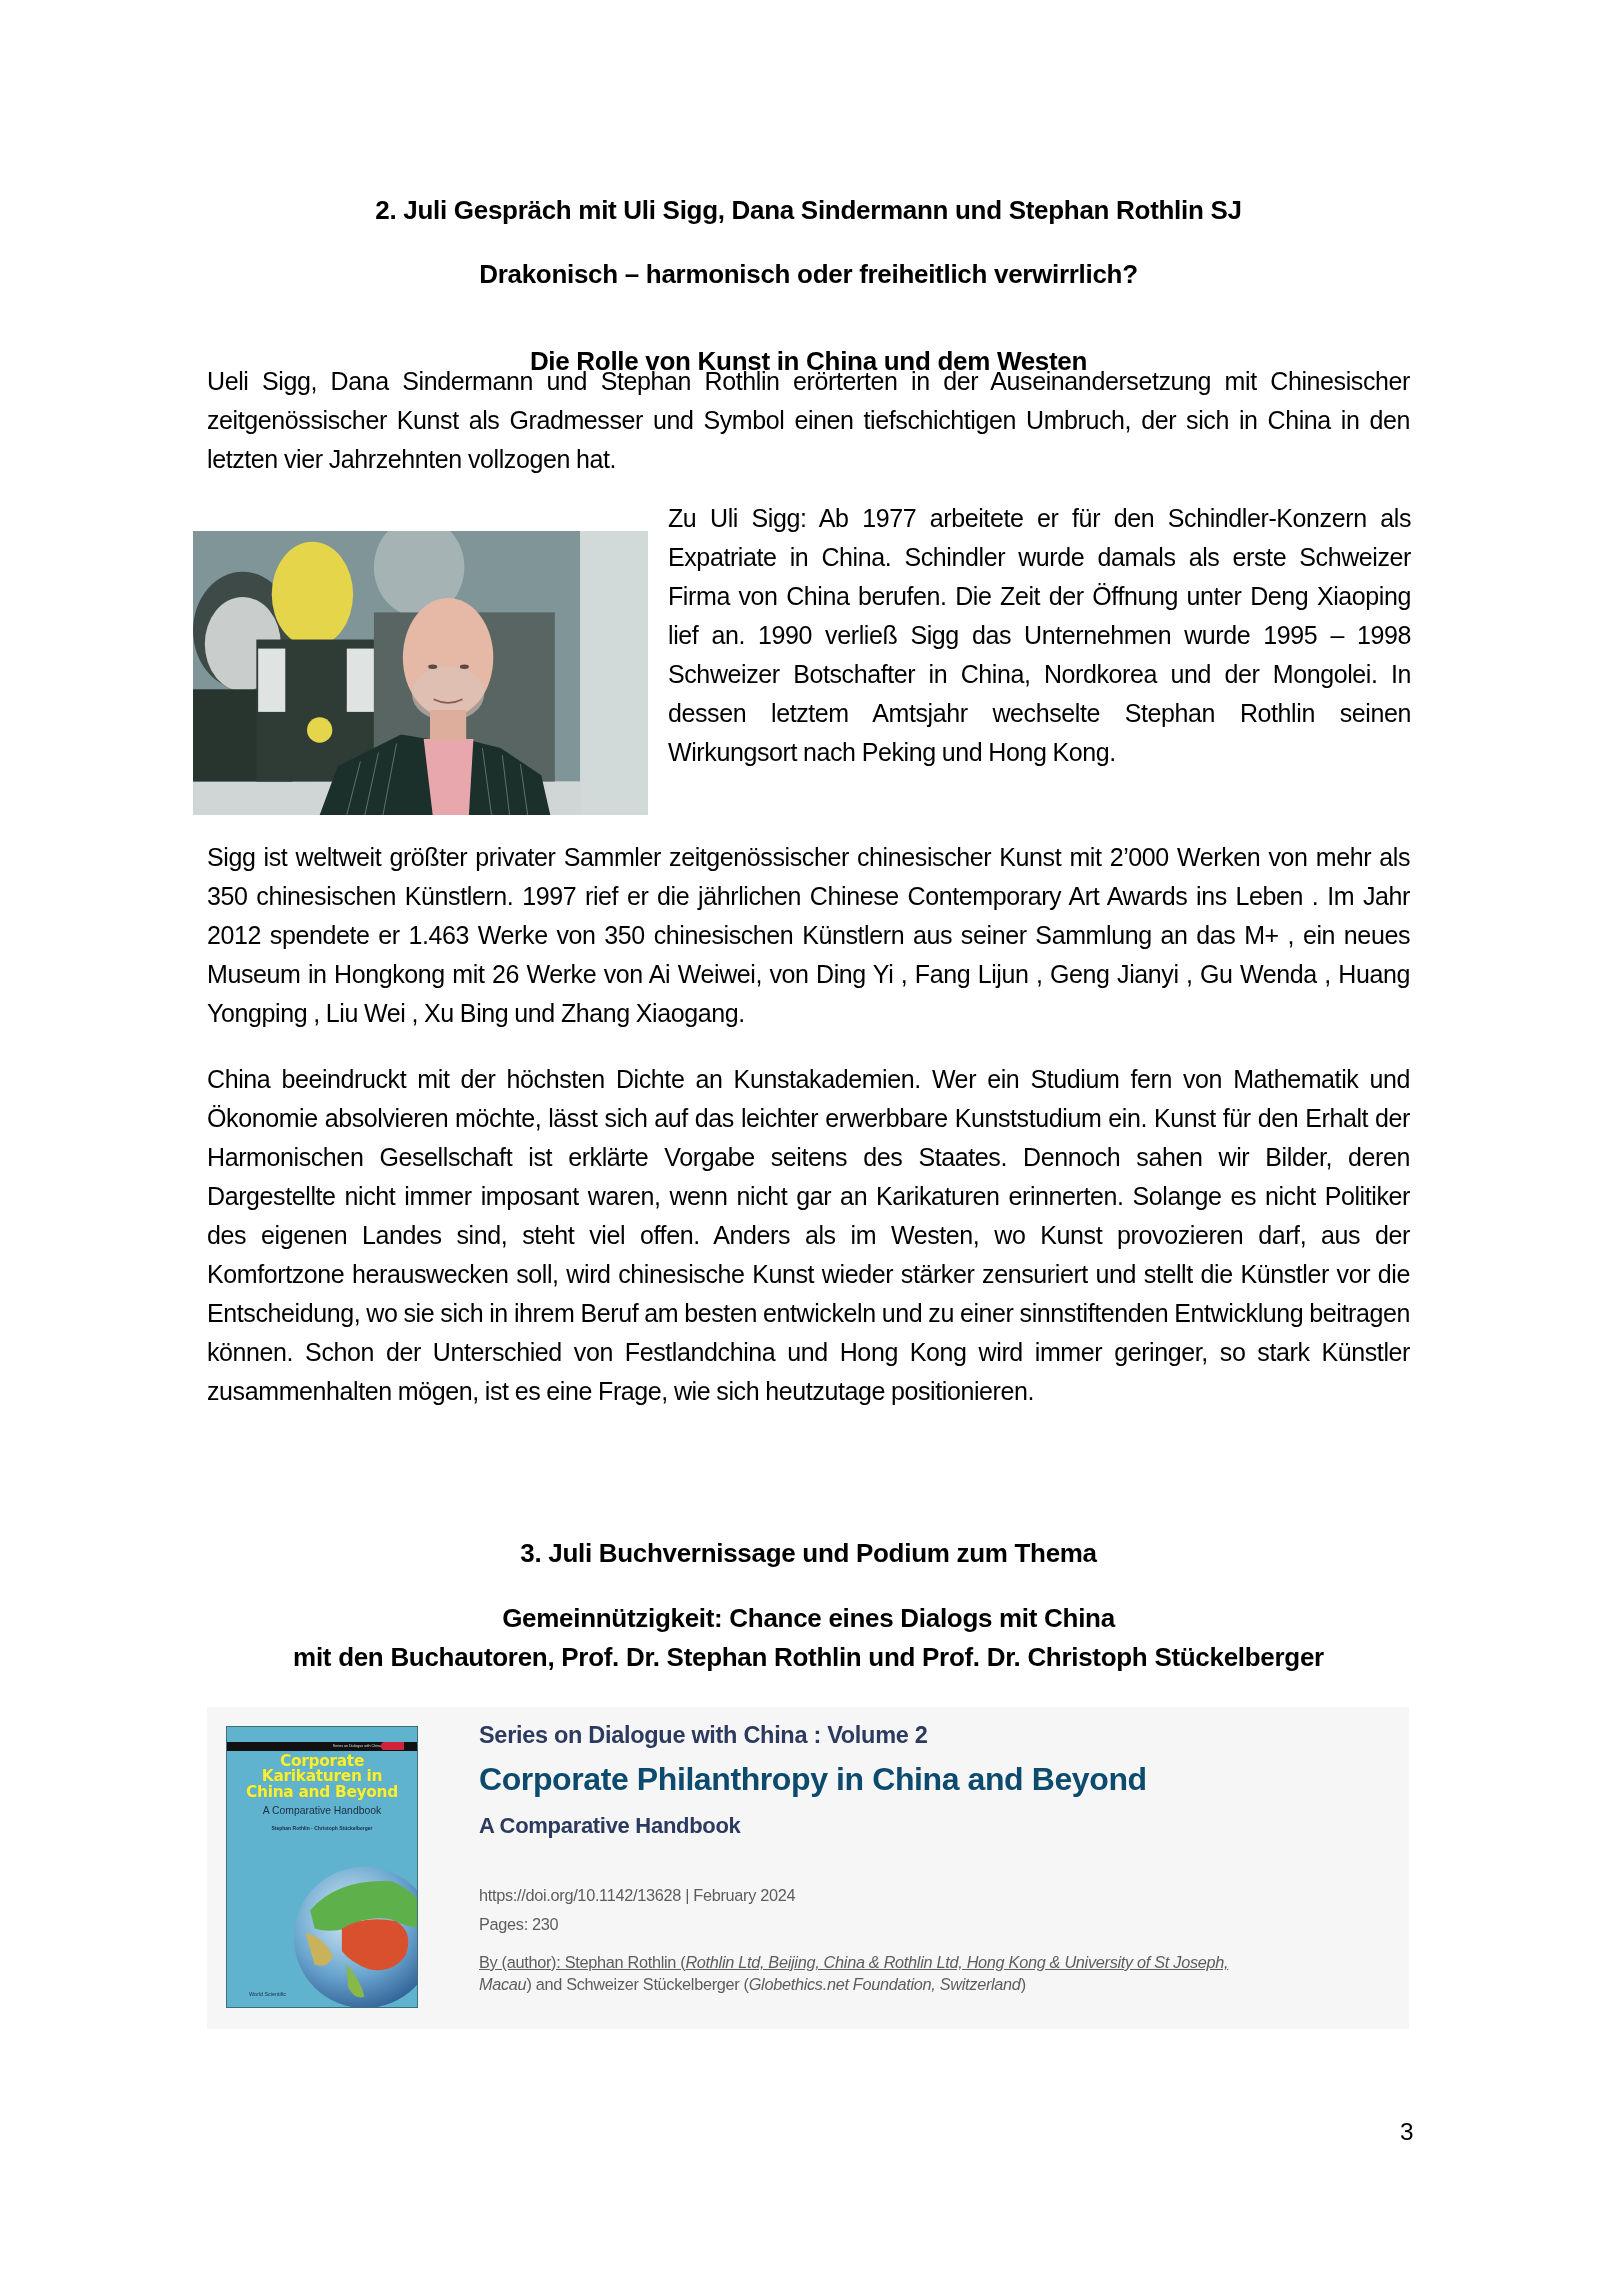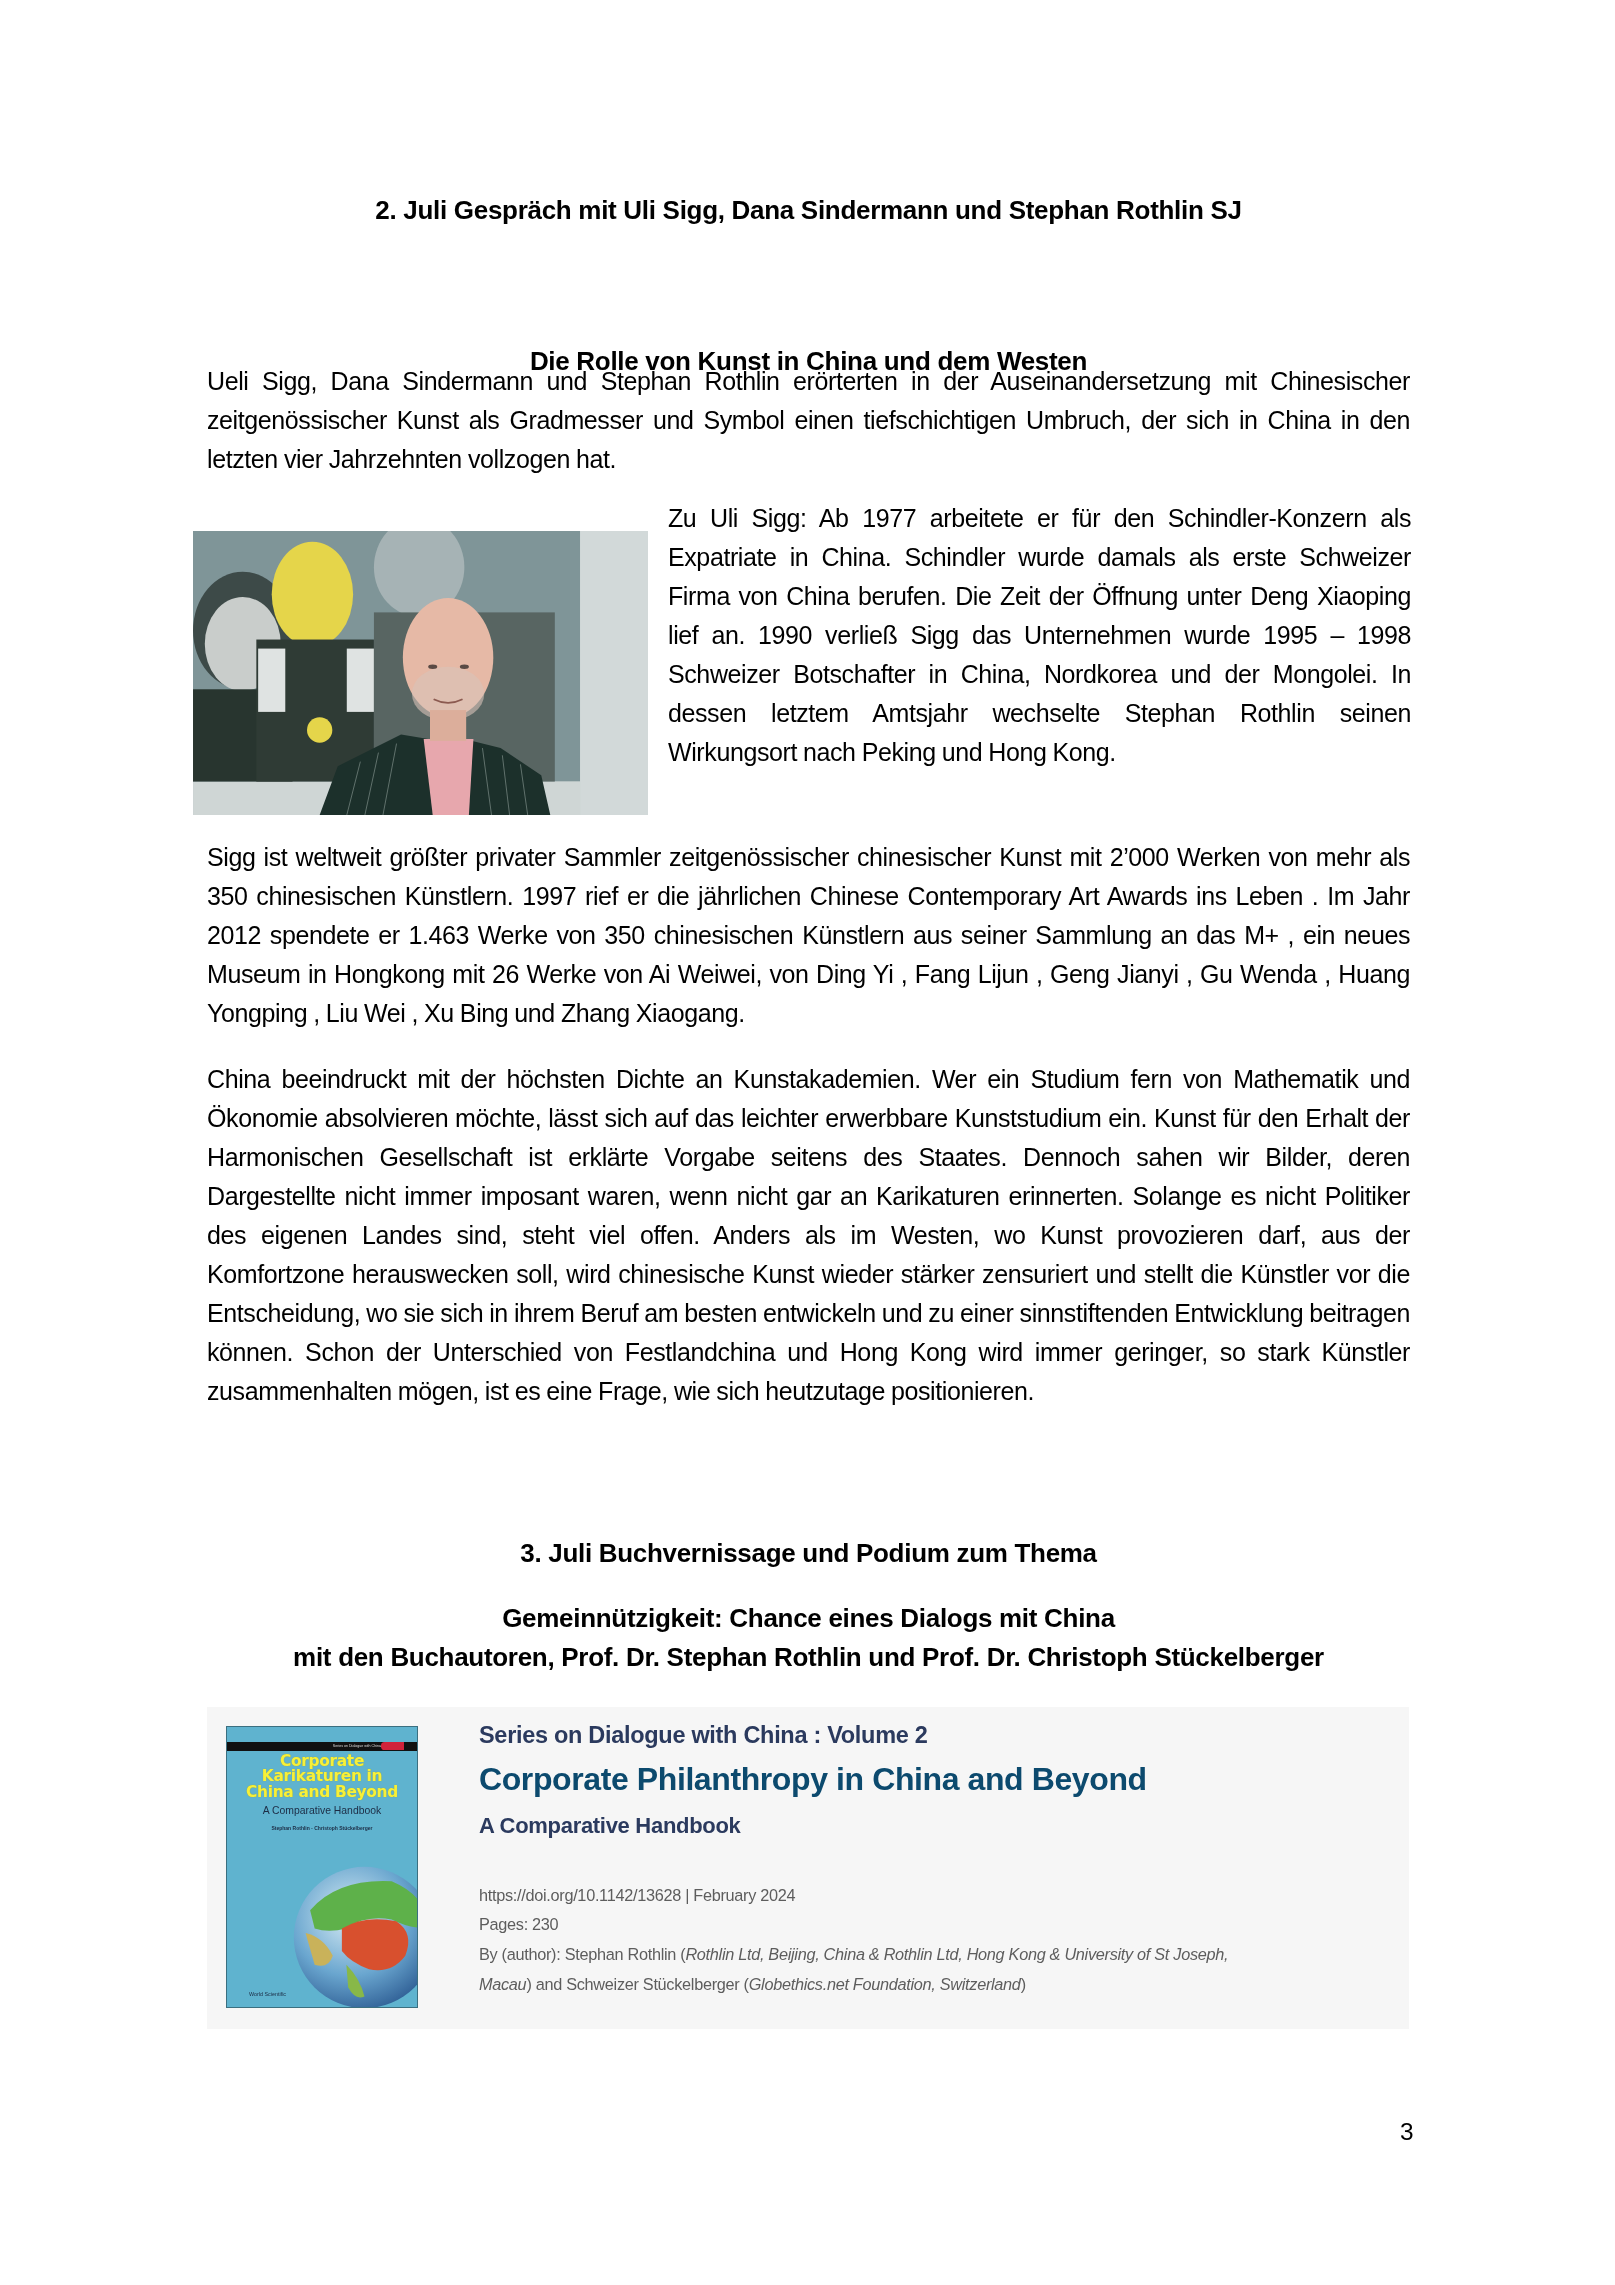--- a/index.html
+++ b/index.html
@@ -181,38 +181,39 @@
     }
     .meta {
       position: absolute;
       font-size: 16.3px;
       color: #5d5d5d;
       white-space: nowrap;
       letter-spacing: -0.3px;
     }
     .meta.doi { top: 179px; }
     .meta.pages { top: 208px; }
-    .meta.authors1 { top: 238px; }
+    .meta.authors1 { top: 246px; text-decoration: underline; }
     .meta.authors2 { top: 268px; }
     .meta i { font-style: italic; }
 
     .page-number {
       position: absolute;
       left: 1400px;
       top: 2118px;
       font-size: 24.4px;
       color: #000;
     }
   </style>
 </head>
 <body>
 
 <div class="page">
 
   <h2 class="heading" style="top:190px;">2. Juli Gespräch mit Uli Sigg, Dana Sindermann und Stephan Rothlin SJ</h2>
+  <h3 class="heading" style="top:254px;">Drakonisch – harmonisch oder freiheitlich verwirrlich?</h3>
   <h3 class="heading" style="top:294px;margin-top:47px;">Die Rolle von Kunst in China und dem Westen</h3>
 
   <p class="para" style="top:362px;">Ueli Sigg, Dana Sindermann und Stephan Rothlin erörterten in der Auseinandersetzung mit Chinesischer zeitgenössischer Kunst als Gradmesser und Symbol einen tiefschichtigen Umbruch, der sich in China in den letzten vier Jahrzehnten vollzogen hat.</p>
 
   <div class="photo">
     <svg width="455" height="284" viewBox="0 0 503 314">
 
       <rect x="0" y="0" width="428" height="277" fill="#7f9598"></rect>
       <rect x="428" y="0" width="75" height="314" fill="#d2d9d9"></rect>
       <rect x="0" y="277" width="428" height="37" fill="#cfd6d5"></rect>

